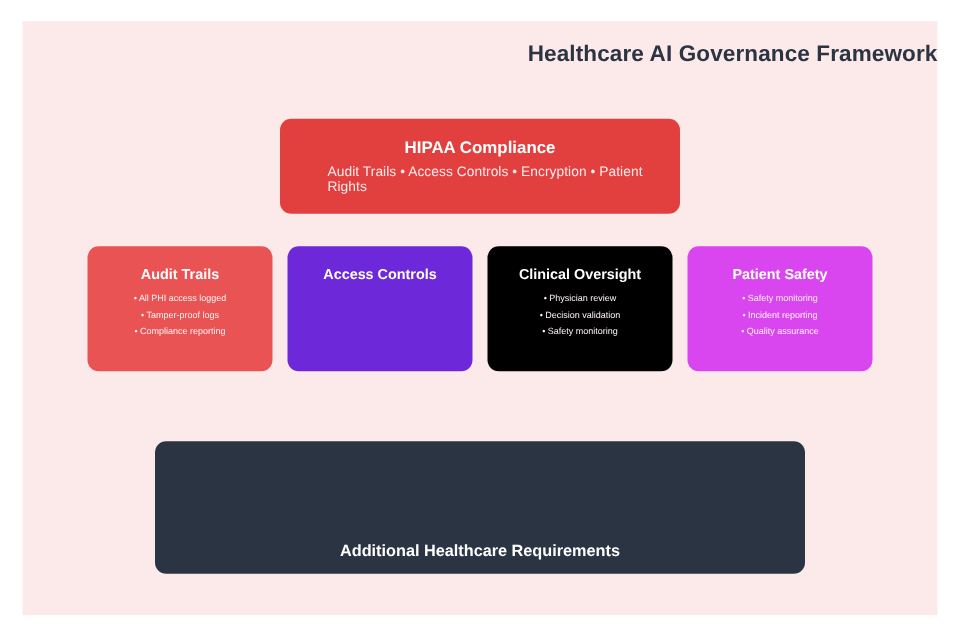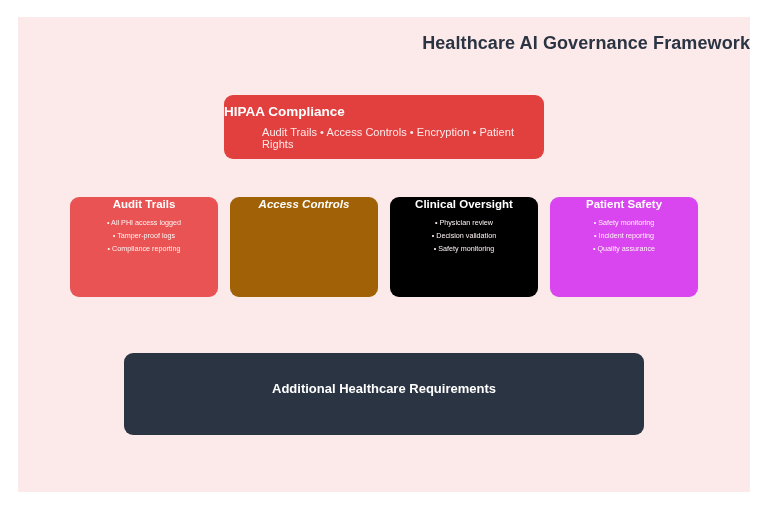--- a/index.html
+++ b/index.html
@@ -37,26 +37,27 @@
     color: #2b3442;
     letter-spacing: 0.1px;
   }
 
   
   .top-banner {
     position: absolute;
     left: 206px;
     top: 78px;
     width: 320px;
-    height: 64px;
+    height: 76px;
     background: #e2403f;
     border-radius: 9px;
     box-sizing: border-box;
     display: flex;
     flex-direction: column;
+    align-items: center;
     justify-content: center;
   }
   .top-banner-title {
     font-size: 13.5px;
     font-weight: bold;
     color: #ffffff;
     margin-bottom: 7px;
   }
   .top-banner-sub {
     font-size: 11px;
@@ -76,21 +77,21 @@
     justify-content: space-between;
   }
   .pillar-card {
     width: 148px;
     height: 100px;
     border-radius: 9px;
     box-sizing: border-box;
     display: flex;
     flex-direction: column;
     align-items: center;
-    padding-top: 1px;
+    padding-top: 17px;
   }
   .pillar-title {
     font-size: 11.5px;
     font-weight: bold;
     color: #ffffff;
     margin-bottom: 9px;
   }
   .pillar-items {
     display: flex;
     flex-direction: column;
@@ -103,28 +104,28 @@
     line-height: 1.1;
     white-space: nowrap;
   }
 
   
   .footer-panel {
     position: absolute;
     left: 106px;
     top: 336px;
     width: 520px;
-    height: 82px;
+    height: 106px;
     background: #2b3442;
     border-radius: 9px;
     box-sizing: border-box;
     display: flex;
     flex-direction: column;
     align-items: center;
-    justify-content: center;
+    justify-content: flex-end;
   }
   .footer-title {
     font-size: 13px;
     font-weight: bold;
     color: #ffffff;
     margin-bottom: 11px;
   }
   .footer-line {
     font-size: 8.6px;
     color: #d8dde6;
@@ -148,21 +149,21 @@
 
     <div class="pillar-card" style="background:#e95353;">
       <div class="pillar-title">Audit Trails</div>
       <div class="pillar-items">
         <div class="pillar-item">• All PHI access logged</div>
         <div class="pillar-item">• Tamper-proof logs</div>
         <div class="pillar-item">• Compliance reporting</div>
       </div>
     </div>
 
-    <div class="pillar-card" style="background:#a16207;font-style:italic;">
+    <div class="pillar-card" style="background:#6d28d9;">
       <div class="pillar-title">Access Controls</div>
     </div>
 
     <div class="pillar-card" style="background:#000000;">
       <div class="pillar-title">Clinical Oversight</div>
       <div class="pillar-items">
         <div class="pillar-item">• Physician review</div>
         <div class="pillar-item">• Decision validation</div>
         <div class="pillar-item">• Safety monitoring</div>
       </div>

